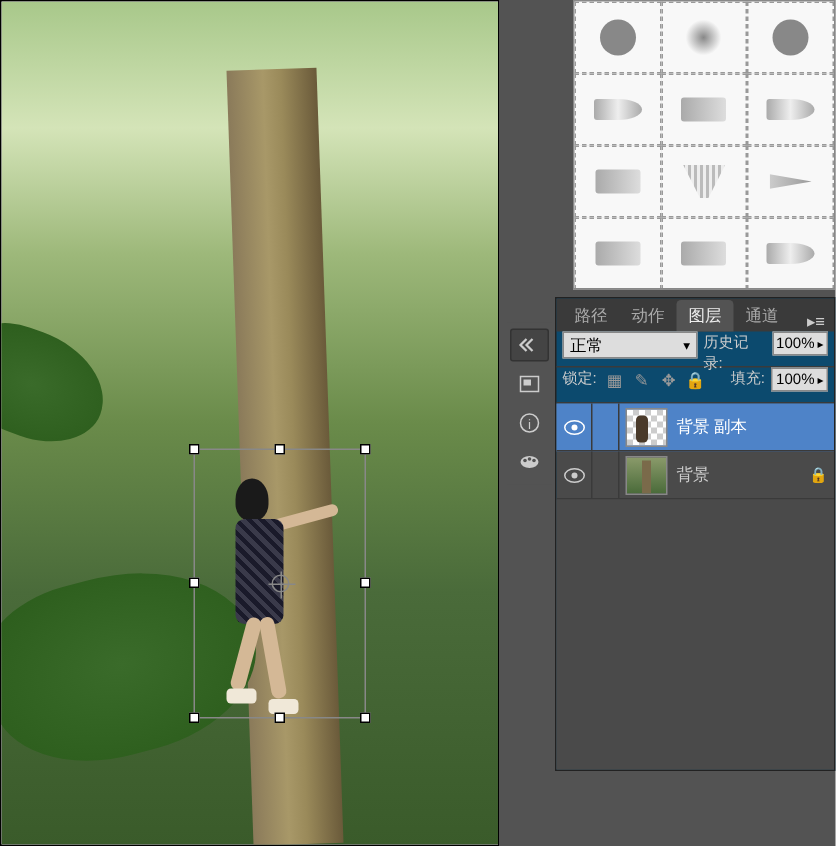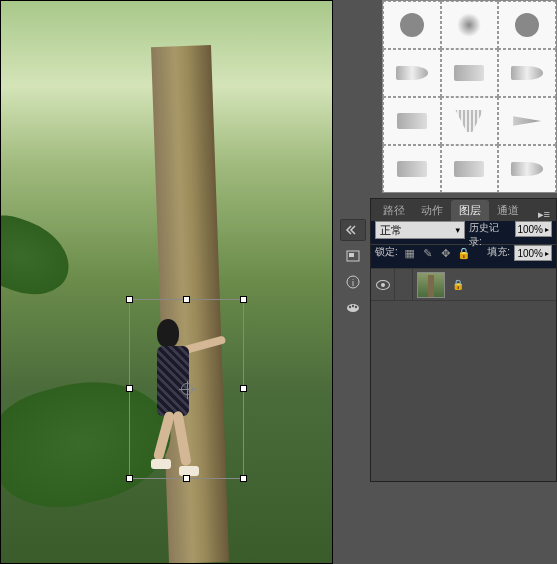--- a/index.html
+++ b/index.html
@@ -38,21 +38,21 @@
 .brush-dot{width:24px;height:24px;background:#888;border-radius:50%}
 .brush-soft{width:24px;height:24px;background:radial-gradient(circle,#888 0%,transparent 70%)}
 .brush-tip{width:32px;height:14px;background:linear-gradient(90deg,#aaa 0%,#eee 50%,#aaa 100%);border-radius:2px 50% 50% 2px}
 .brush-flat{width:30px;height:16px;background:linear-gradient(90deg,#aaa,#ddd);border-radius:2px}
 .brush-fan{width:28px;height:22px;background:repeating-linear-gradient(90deg,#bbb 0 2px,#eee 2px 4px);clip-path:polygon(40% 100%,60% 100%,100% 0,0 0)}
 .brush-cone{width:28px;height:16px;background:linear-gradient(90deg,#ccc,#999);clip-path:polygon(0 20%,0 80%,100% 50%)}
 .vtoolbar{position:absolute;left:338px;top:215px;width:30px;background:#535353;display:flex;flex-direction:column;gap:4px;padding:4px 2px}
 .vtool{width:26px;height:22px;display:flex;align-items:center;justify-content:center;color:#ccc;border-radius:2px;cursor:pointer}
 .vtool.expand{border:1px solid #333;background:#444}
 .vtool svg{width:16px;height:16px}
-.layers-panel{position:absolute;left:370px;top:198px;width:187px;background:#0f172a;border:1px solid #222}
+.layers-panel{position:absolute;left:370px;top:198px;width:187px;background:#0c4a6e;border:1px solid #222}
 .panel-tabs{display:flex;background:#3a3a3a;height:22px;align-items:flex-end;padding-left:4px}
 .tab{padding:3px 8px;font-size:11px;color:#aaa;cursor:pointer;border-radius:3px 3px 0 0}
 .tab.active{background:#535353;color:#eee}
 .tab-menu{margin-left:auto;padding:0 6px;cursor:pointer}
 .panel-row{display:flex;align-items:flex-start;height:24px;padding:0 4px;gap:4px;border-bottom:1px solid #3a3a3a}
 .blend-select{flex:0 0 90px;height:18px;background:#ddd;color:#000;border:1px solid #888;font-size:11px;padding:0 4px;display:flex;align-items:center;justify-content:space-between}
 .blend-select:after{content:"▾";font-size:9px}
 .label-sm{font-size:10px;color:#ccc}
 .pct-input{width:38px;height:16px;background:#ddd;color:#000;border:1px solid #888;font-size:10px;text-align:right;padding-right:2px;display:flex;align-items:center;justify-content:flex-end}
 .pct-input:after{content:"▸";margin-left:2px;font-size:8px}
@@ -200,23 +200,32 @@
       <span>✎</span>
       <span>✥</span>
       <span>🔒</span>
     </div>
     <span class="label-sm" style="margin-left:auto">填充:</span>
     <div class="pct-input">
         <span>100%</span>
       </div>
   </div>
   <div class="layer-list">
+    <div class="layer-row selected">
+      <div class="vis-col">
+          <div class="eye"></div>
+        </div>
+      <div class="link-col"></div>
+      <div class="thumb masked"></div>
+      <div class="layer-name">背景 副本</div>
+    </div>
     <div class="layer-row">
       <div class="vis-col">
           <div class="eye"></div>
         </div>
       <div class="link-col"></div>
       <div class="thumb bg-img"></div>
+      <div class="layer-name">背景</div>
       <div class="layer-lock">🔒</div>
     </div>
     <div class="layer-empty"></div>
   </div>
 </div>
 
 </body></html>

